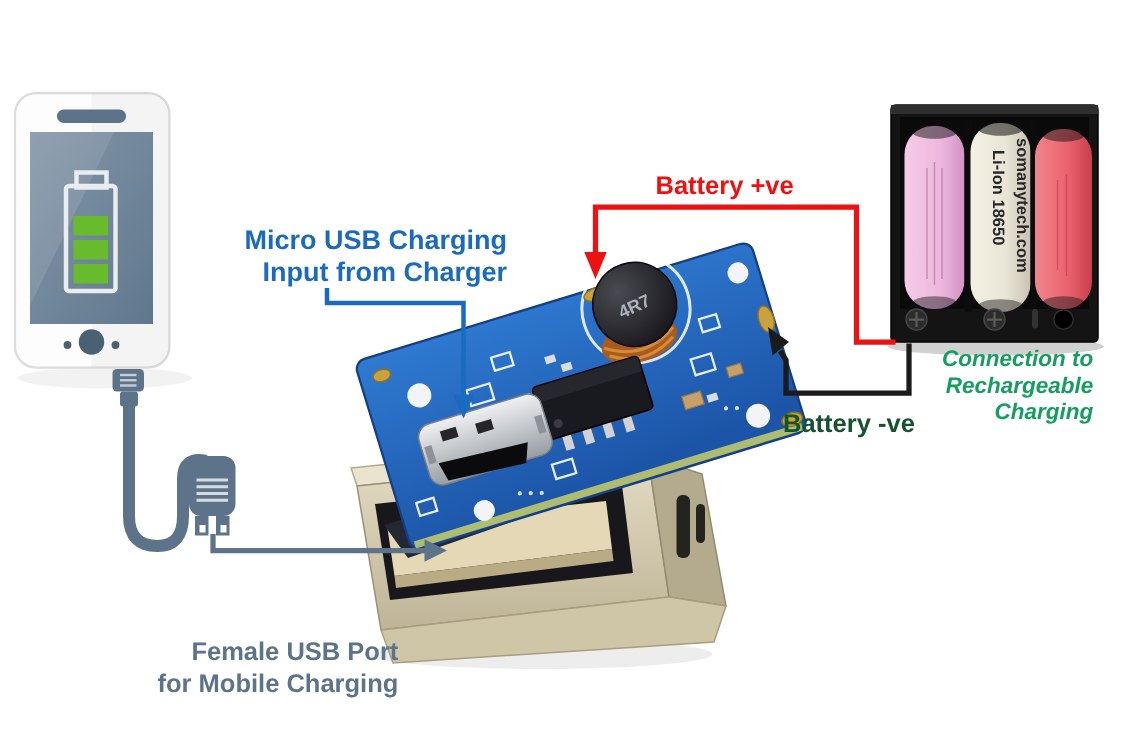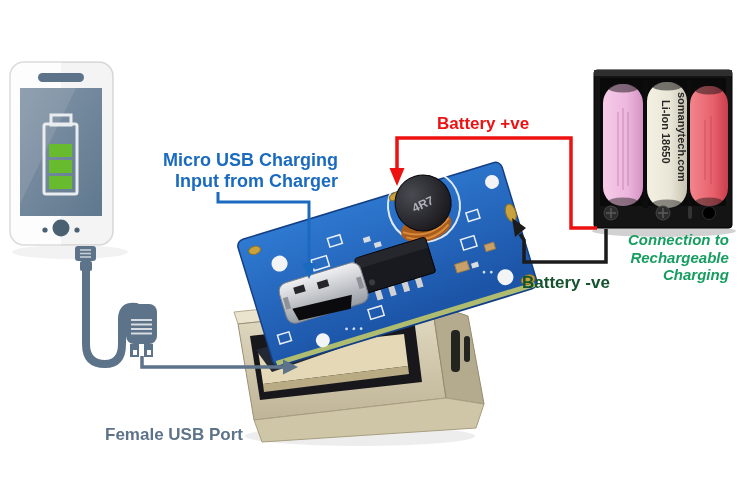--- a/index.html
+++ b/index.html
@@ -250,14 +250,15 @@
   </div>
   <div class="label label-red">Battery +ve</div>
   <div class="label label-black">Battery -ve</div>
   <div class="label label-green">
     <div>Connection to</div>
     <div>Rechargeable</div>
     <div>Charging</div>
   </div>
   <div class="label label-slate">
     <div>Female USB Port</div>
+    <div>for Mobile Charging</div>
   </div>
 </div>
 
 </body></html>

